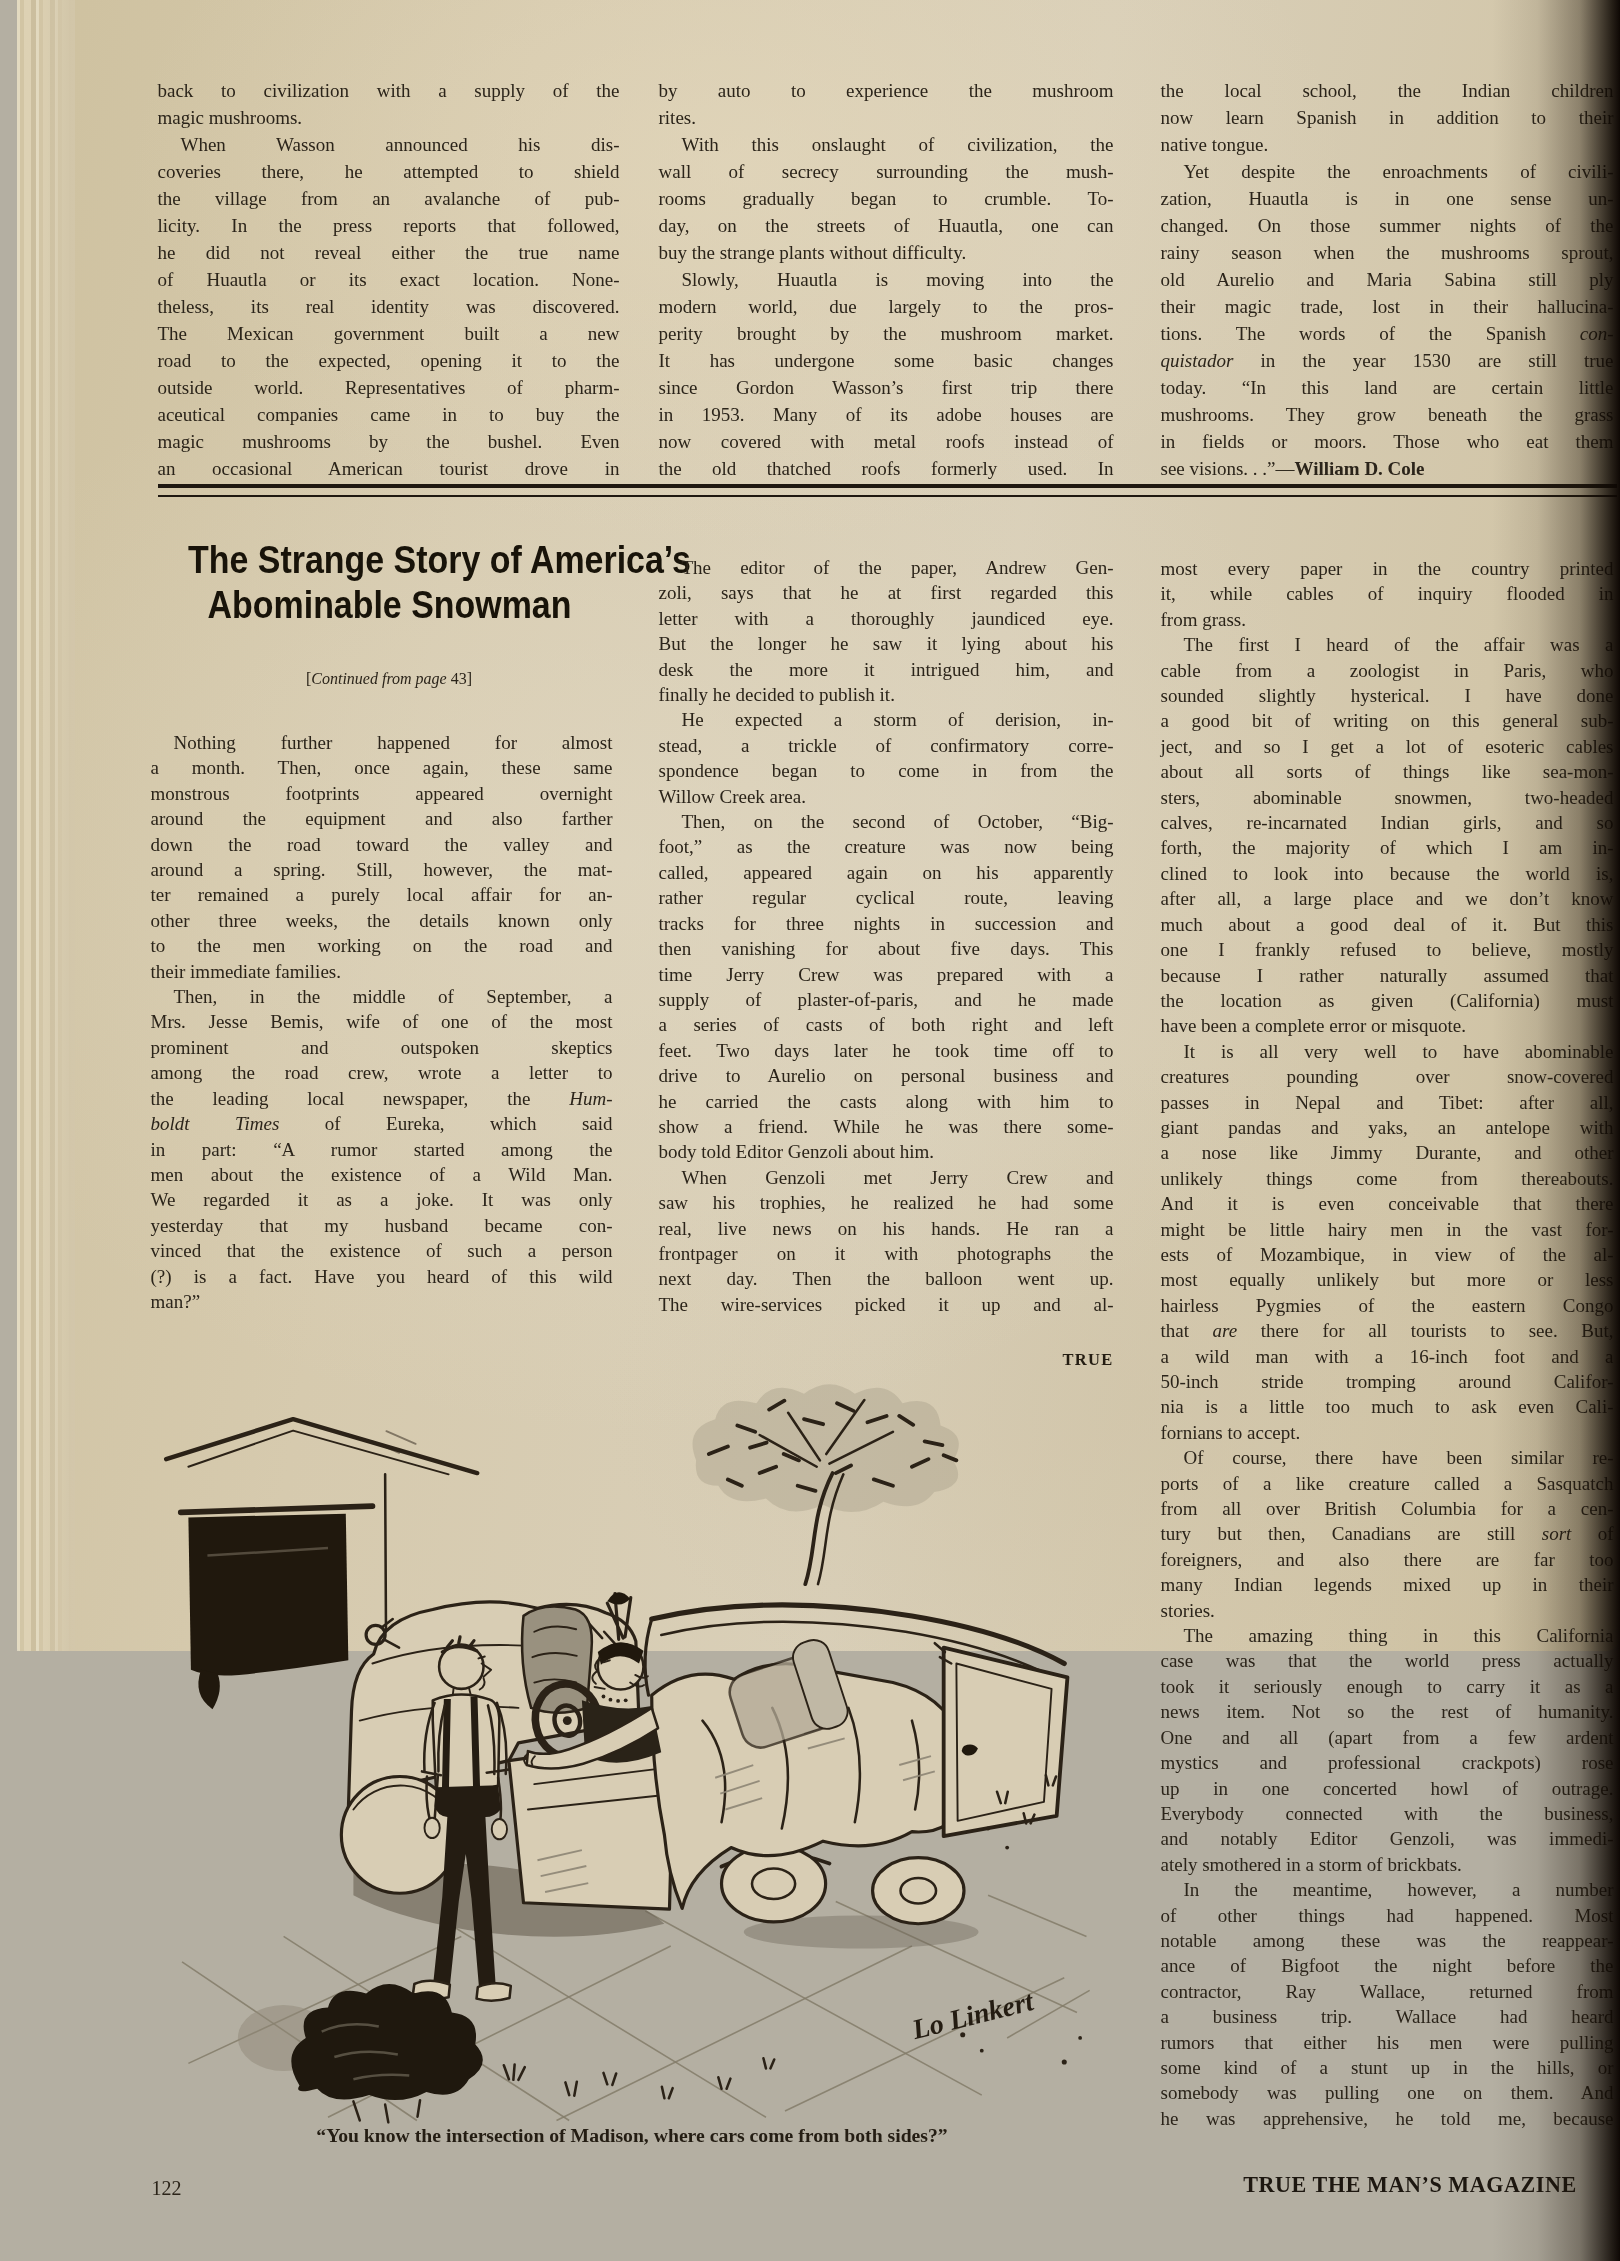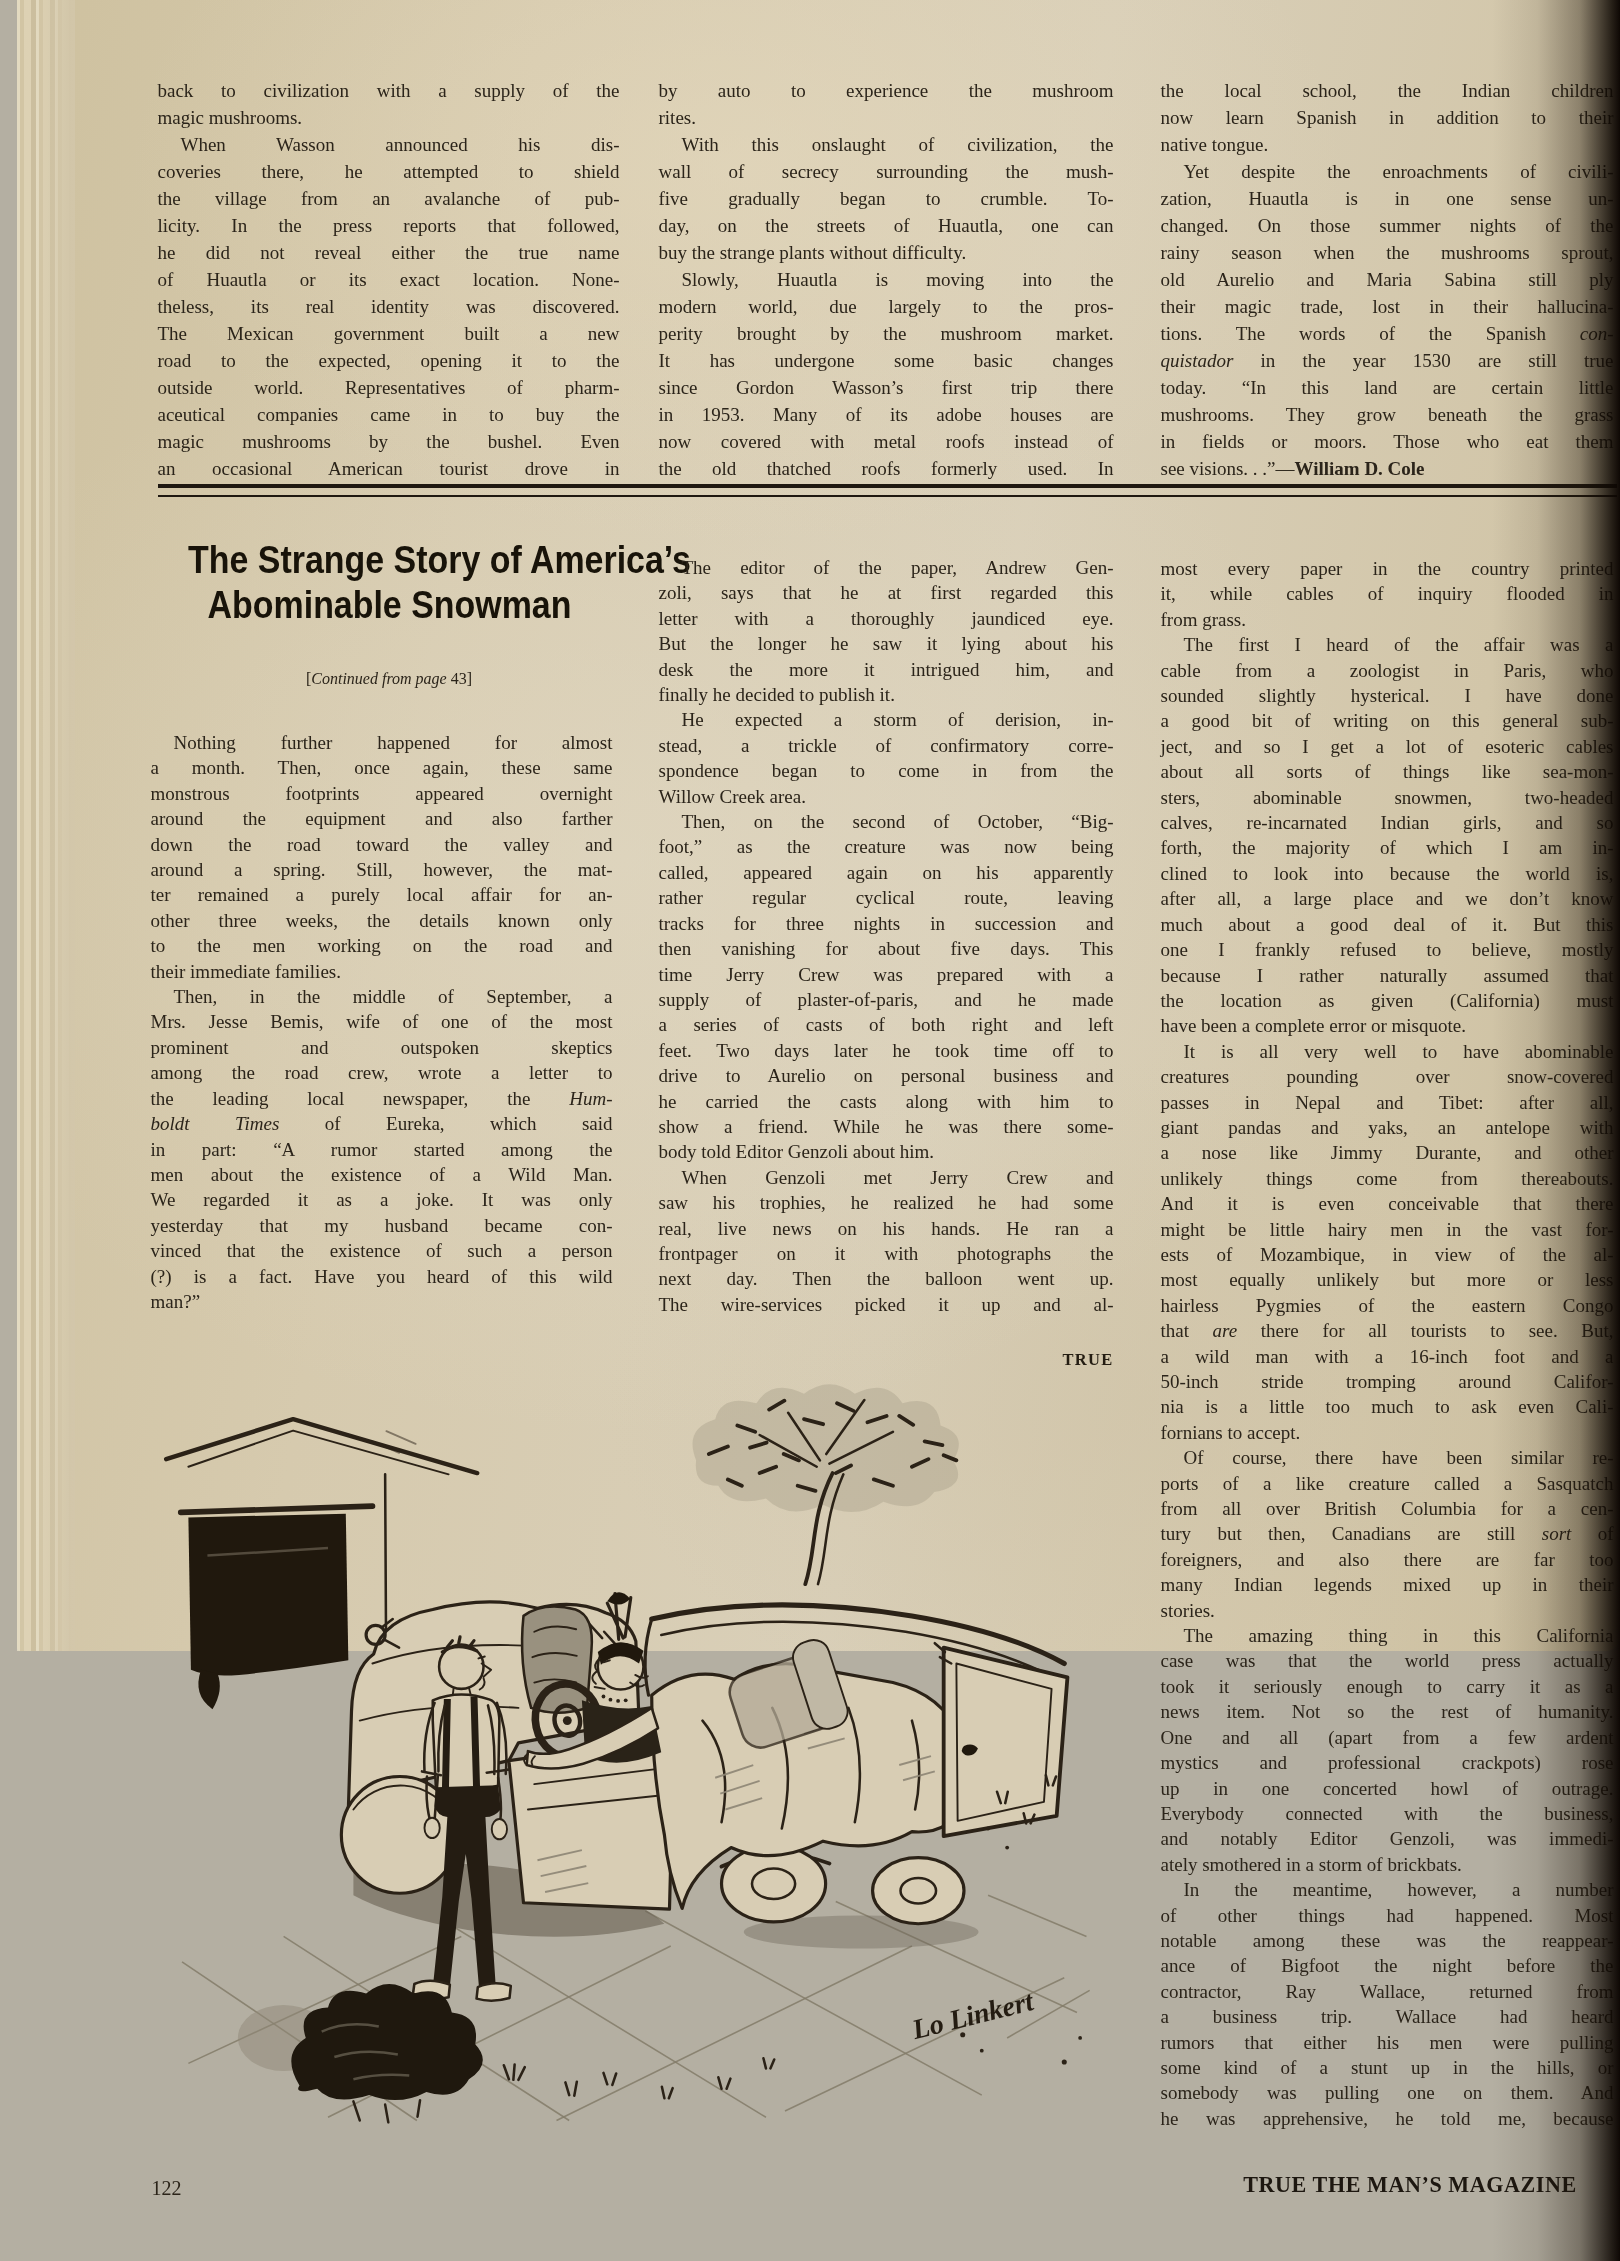--- a/index.html
+++ b/index.html
@@ -65,21 +65,21 @@
       <div class="tline">outside world. Representatives of pharm-</div>
       <div class="tline">aceutical companies came in to buy the</div>
       <div class="tline">magic mushrooms by the bushel. Even</div>
       <div class="tline">an occasional American tourist drove in</div>
     </div>
   <div class="col top" style="left:642px;top:77px;width:455px">
       <div class="tline">by auto to experience the mushroom</div>
       <div class="tline end">rites.</div>
       <div class="tline ind">With this onslaught of civilization, the</div>
       <div class="tline">wall of secrecy surrounding the mush-</div>
-      <div class="tline">five gradually began to crumble. To-</div>
+      <div class="tline">rooms gradually began to crumble. To-</div>
       <div class="tline">day, on the streets of Huautla, one can</div>
       <div class="tline end">buy the strange plants without difficulty.</div>
       <div class="tline ind">Slowly, Huautla is moving into the</div>
       <div class="tline">modern world, due largely to the pros-</div>
       <div class="tline">perity brought by the mushroom market.</div>
       <div class="tline">It has undergone some basic changes</div>
       <div class="tline">since Gordon Wasson’s first trip there</div>
       <div class="tline">in 1953. Many of its adobe houses are</div>
       <div class="tline">now covered with metal roofs instead of</div>
       <div class="tline">the old thatched roofs formerly used. In</div>
@@ -359,18 +359,19 @@
           <circle cx="1290" cy="1080" r="3"></circle>
           <circle cx="1420" cy="1098" r="4"></circle>
           <circle cx="1445" cy="1060" r="3"></circle>
           <circle cx="1330" cy="760" r="3"></circle>
           <circle cx="1300" cy="730" r="3"></circle>
         </g>
     </g>
     <text x="1185" y="1062" transform="rotate(-14 1185 1062)" font-family="Liberation Serif, serif" font-size="44" font-style="italic" font-weight="bold" fill="#241c12">Lo Linkert</text>
   </svg>
 
+  <div class="caption">“You know the intersection of Madison, where cars come from both sides?”</div>
   <div class="pagenum">122</div>
   <div class="magfooter">TRUE THE MAN’S MAGAZINE</div>
 </div>
 
 <div class="rshadow"></div>
 
 
 </body></html>

